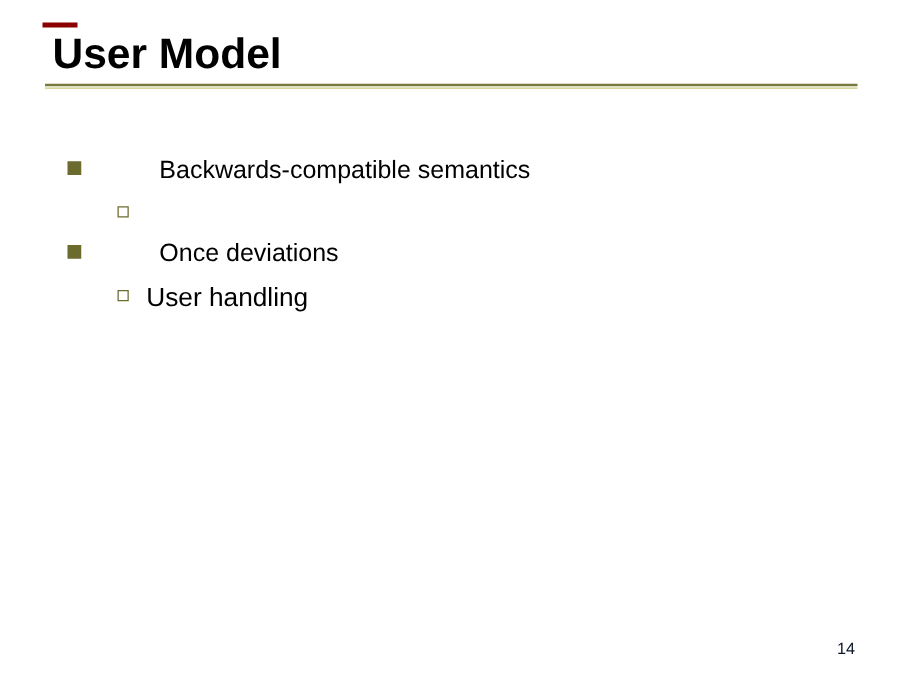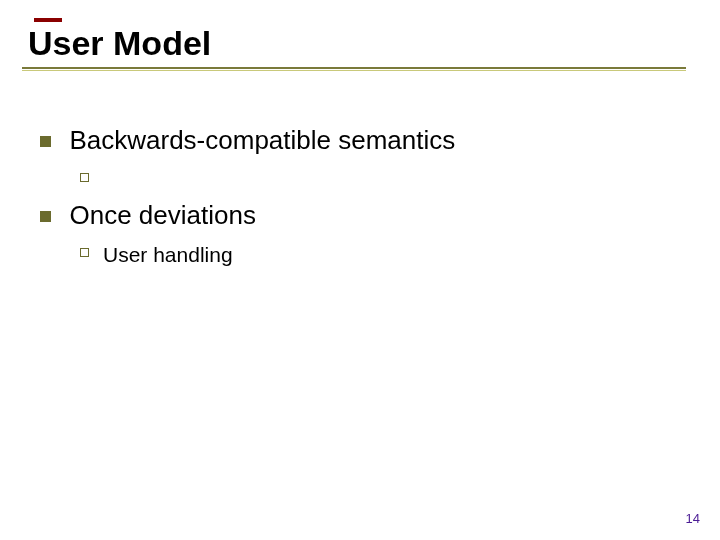--- a/index.html
+++ b/index.html
@@ -1,32 +1,32 @@
 <!DOCTYPE html>
 <html><head>
 <meta charset="utf-8">
 <style>
   * { margin: 0; padding: 0; box-sizing: border-box; }
   html, body { width: 720px; height: 540px; background: #fff; font-family: Arial, Helvetica, sans-serif; color: #000; }
-  .slide { position: relative; width: 720px; height: 540px; padding: 18px 34px 30px 22px; }
+  .slide { position: relative; width: 720px; height: 540px; padding: 18px 34px 30px 36px; }
   .title-wrap { margin-bottom: 28px; }
   .title { font-size: 34px; font-weight: bold; padding: 6px 0 10px 6px; }
   .rule-outer { border-top: 2px solid #7a7a3a; height: 0; margin-top: -6px; }
   .rule-inner { border-top: 1px solid #c9c97a; height: 0; margin-top: 1px; }
   .accent-tab { position: absolute; left: 34px; top: 18px; width: 28px; height: 4px; background: #8a0000; }
   .content { padding-top: 26px; }
   ul.level1 { list-style: none; padding-left: 18px; }
   ul.level1 > li { margin-bottom: 14px; }
   .bullet-sq { display: inline-block; width: 11px; height: 11px; background: #6b6b2e; margin-right: 14px; vertical-align: baseline; position: relative; top: -2px; }
-  .l1-text { font-size: 26px; }
+  .l1-text { font-size: 20px; margin-left: 44px; }
   ul.level2 { list-style: none; padding-left: 40px; margin-top: 10px; margin-bottom: 18px; }
   ul.level2 > li { margin-bottom: 6px; font-size: 21px; line-height: 1.35; display: flex; align-items: flex-start; }
   .bullet-open { display: inline-block; width: 9px; height: 9px; border: 1.5px solid #6b6b2e; margin-right: 14px; margin-top: 7px; flex-shrink: 0; }
   .l2-text { display: inline-block; max-width: 560px; }
-  .page-num { position: absolute; right: 20px; bottom: 14px; font-size: 13px; color: #4c1d95; }
+  .page-num { position: absolute; right: 36px; bottom: 14px; font-size: 13px; color: #0f172a; }
 </style>
 </head>
 <body>
 
 <div class="slide">
   <div class="accent-tab"></div>
   <div class="title-wrap">
     <div class="title">User Model</div>
     <div class="rule-outer"></div>
     <div class="rule-inner"></div>

